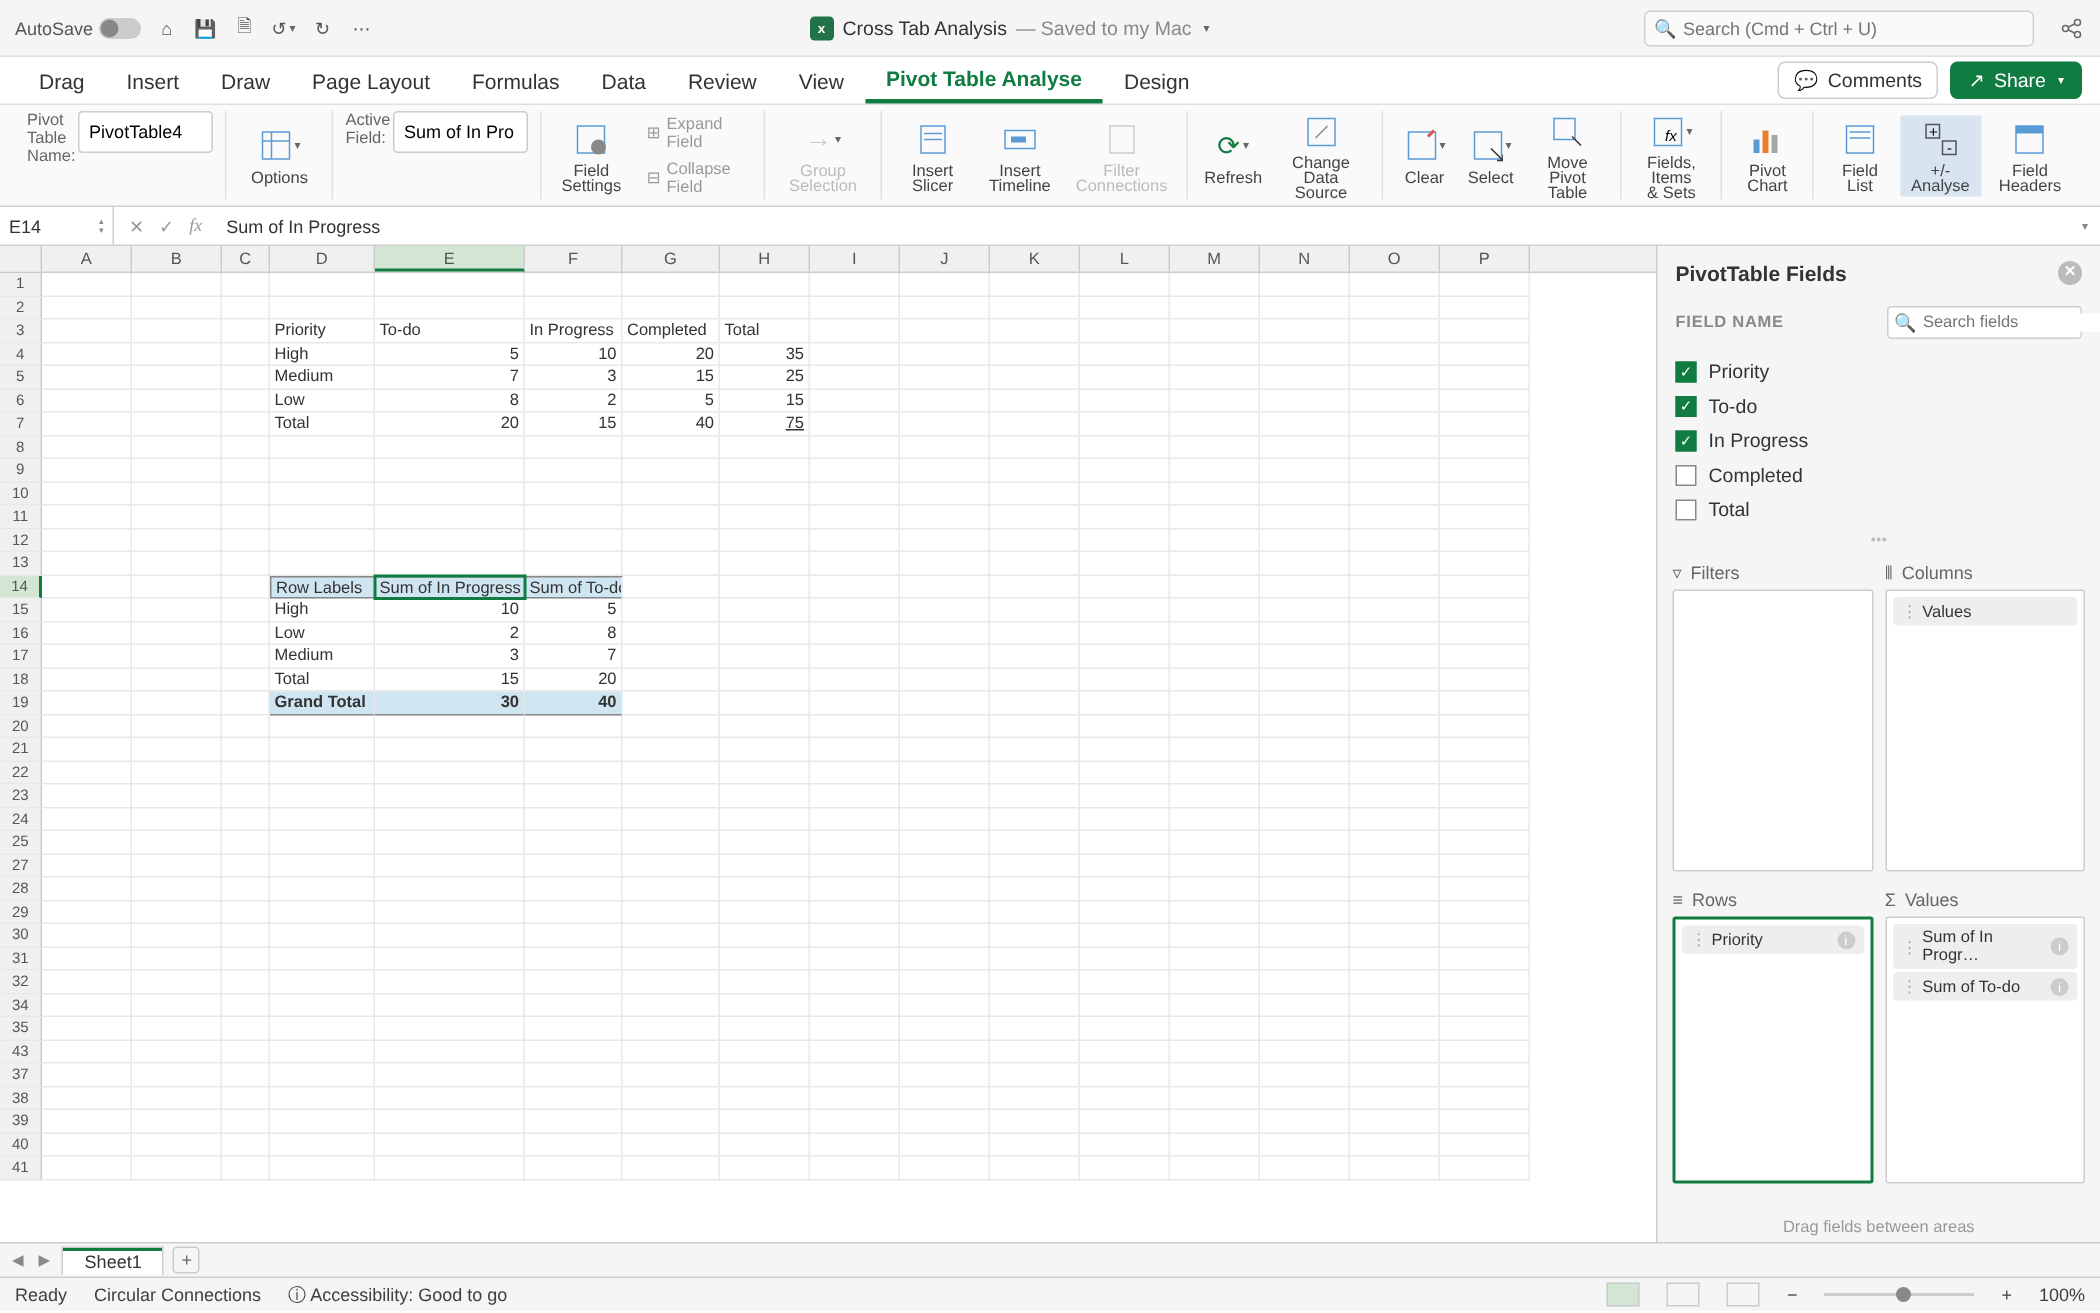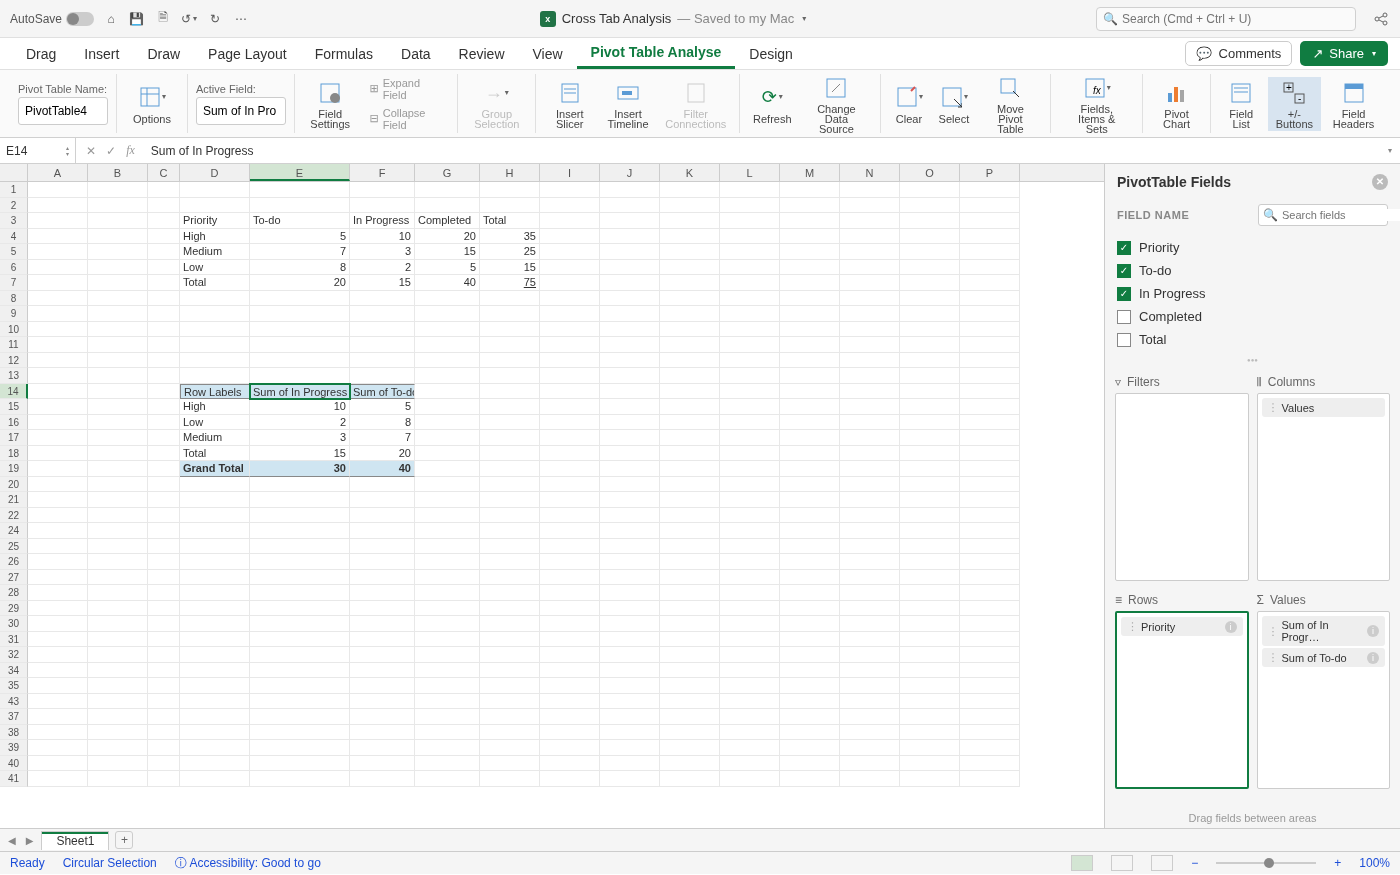--- a/index.html
+++ b/index.html
@@ -20,21 +20,21 @@
 
 .ribbon-tabs { display:flex; align-items:center; height: 32px; padding: 0 12px; border-bottom: 1px solid #e0e0e0; gap: 0; }
 .ribbon-tabs .tab { padding: 6px 14px; font-size: 14px; color: #333; cursor:pointer; }
 .ribbon-tabs .tab.active { color: #107c41; font-weight: 600; border-bottom: 3px solid #107c41; }
 .ribbon-tabs .spacer { flex:1; }
 .ribbon-tabs .comments-btn { border:1px solid #ccc; border-radius:5px; padding:4px 10px; font-size:13px; display:flex; align-items:center; gap:6px; cursor:pointer;}
 .ribbon-tabs .share-btn { background:#107c41; color:#fff; border-radius:5px; padding:5px 12px; font-size:13px; display:flex; align-items:center; gap:6px; cursor:pointer; margin-left:8px;}
 
 
 .ribbon { height: 68px; background: #fafafa; border-bottom: 1px solid #d0d0d0; display:flex; padding: 4px 10px; gap:0;}
-.ribbon-group { display:flex; flex-direction:column; padding: 0 8px; border-right:1px solid #e0e0e0; justify-content:center;}
+.ribbon-group { display:flex; padding: 0 8px; border-right:1px solid #e0e0e0; justify-content:center;}
 .ribbon-group.horiz { flex-direction:row; align-items:center; gap:4px;}
 .ribbon-label-top { font-size:11px; color:#666;}
 .ribbon-input { width: 90px; height:28px; border:1px solid #ccc; padding:2px 6px; font-size:12px; background:#fff; border-radius:3px;}
 .ribbon-btn { display:flex; flex-direction:column; align-items:center; justify-content:center; padding:2px 8px; font-size:11px; text-align:center; cursor:pointer; color:#444; min-width:40px;}
 .ribbon-btn.disabled { color:#bbb; }
 .ribbon-btn .icon-box { width:28px; height:28px; display:flex; align-items:center; justify-content:center; margin-bottom:2px;}
 .ribbon-btn-small { font-size:11px; color:#999; padding:1px 4px; display:flex; align-items:center; gap:4px;}
 .split-arrow { font-size:8px; color:#666; margin-left:2px;}
 
 
@@ -84,21 +84,21 @@
 .pill .info-dot { width:12px; height:12px; border-radius:50%; background:#ccc; font-size:9px; color:#fff; text-align:center; line-height:12px;}
 .drag-hint { text-align:center; font-size:11px; color:#999; padding:4px;}
 
 
 .sheet-tabs { height:23px; border-top:1px solid #ccc; display:flex; align-items:center; padding:0 6px; gap:6px; background:#f5f5f5;}
 .sheet-nav { color:#888; font-size:10px; cursor:pointer; padding:0 2px;}
 .sheet-tab { background:#fff; border:1px solid #ccc; border-bottom:none; padding:2px 14px; font-size:12px; border-radius:0 0 0 0; box-shadow: 0 2px 0 #107c41 inset ;}
 .sheet-add { width:18px; height:18px; border:1px solid #ccc; border-radius:3px; text-align:center; line-height:16px; color:#666; cursor:pointer;}
 
 
-.status-bar { height:23px; background:#f5f5f5; border-top:1px solid #ccc; display:flex; align-items:center; padding:0 10px; font-size:12px; color:#1d4ed8; gap:18px;}
+.status-bar { height:23px; background:#f5f5f5; border-top:1px solid #ccc; display:flex; align-items:center; padding:0 10px; font-size:12px; color:#404040; gap:18px;}
 .status-bar .spacer { flex:1;}
 .view-btn { width:22px; height:16px; border:1px solid #ccc; cursor:pointer;}
 .view-btn.active { background:#d3e5d3;}
 .zoom-slider { width:100px; height:2px; background:#ccc; position:relative;}
 .zoom-slider::after { content:""; position:absolute; left:48px; top:-4px; width:10px; height:10px; border-radius:50%; background:#888;}
 
 svg { display:block; }
 </style>
 </head>
 <body>
@@ -325,21 +325,21 @@
     </div>
     <div class="ribbon-btn" style="background:#d8e4f0">
       <div class="icon-box">
           <svg width="24" height="24">
             <rect x="2" y="2" width="9" height="9" fill="none" stroke="#555"></rect>
             <text x="4" y="10" font-size="10">+</text>
             <rect x="13" y="13" width="9" height="9" fill="none" stroke="#555"></rect>
             <text x="16" y="21" font-size="10">-</text>
           </svg>
         </div>
-      <span style="max-width:44px; white-space:normal; line-height:10px;">+/- Buttons</span>
+      <span style="max-width:44px; white-space:normal; line-height:10px;">+/- Analyse</span>
     </div>
     <div class="ribbon-btn">
       <div class="icon-box">
           <svg width="24" height="24">
             <rect x="3" y="3" width="18" height="18" fill="none" stroke="#5b9bd5"></rect>
             <rect x="3" y="3" width="18" height="5" fill="#5b9bd5"></rect>
           </svg>
         </div>
       <span style="max-width:48px; white-space:normal; line-height:10px;text-align:center;">Field Headers</span>
     </div>
@@ -797,59 +797,59 @@
           <div class="cell" style="width: 60px;"></div>
           <div class="cell" style="width: 60px;"></div>
           <div class="cell" style="width: 60px;"></div>
           <div class="cell" style="width: 60px;"></div>
           <div class="cell" style="width: 60px;"></div>
           <div class="cell" style="width: 60px;"></div>
           <div class="cell" style="width: 60px;"></div>
           <div class="cell" style="width: 60px;"></div>
         </div>
         <div class="grid-row">
+          <div class="row-header">23</div>
+          <div class="cell" style="width: 60px;"></div>
+          <div class="cell" style="width: 60px;"></div>
+          <div class="cell" style="width: 32px;"></div>
+          <div class="cell" style="width: 70px;"></div>
+          <div class="cell" style="width: 100px;"></div>
+          <div class="cell" style="width: 65px;"></div>
+          <div class="cell" style="width: 65px;"></div>
+          <div class="cell" style="width: 60px;"></div>
+          <div class="cell" style="width: 60px;"></div>
+          <div class="cell" style="width: 60px;"></div>
+          <div class="cell" style="width: 60px;"></div>
+          <div class="cell" style="width: 60px;"></div>
+          <div class="cell" style="width: 60px;"></div>
+          <div class="cell" style="width: 60px;"></div>
+          <div class="cell" style="width: 60px;"></div>
+          <div class="cell" style="width: 60px;"></div>
+        </div>
+        <div class="grid-row">
           <div class="row-header">24</div>
           <div class="cell" style="width: 60px;"></div>
           <div class="cell" style="width: 60px;"></div>
           <div class="cell" style="width: 32px;"></div>
           <div class="cell" style="width: 70px;"></div>
           <div class="cell" style="width: 100px;"></div>
           <div class="cell" style="width: 65px;"></div>
           <div class="cell" style="width: 65px;"></div>
           <div class="cell" style="width: 60px;"></div>
           <div class="cell" style="width: 60px;"></div>
           <div class="cell" style="width: 60px;"></div>
           <div class="cell" style="width: 60px;"></div>
           <div class="cell" style="width: 60px;"></div>
           <div class="cell" style="width: 60px;"></div>
           <div class="cell" style="width: 60px;"></div>
           <div class="cell" style="width: 60px;"></div>
           <div class="cell" style="width: 60px;"></div>
         </div>
         <div class="grid-row">
           <div class="row-header">25</div>
-          <div class="cell" style="width: 60px;"></div>
-          <div class="cell" style="width: 60px;"></div>
-          <div class="cell" style="width: 32px;"></div>
-          <div class="cell" style="width: 70px;"></div>
-          <div class="cell" style="width: 100px;"></div>
-          <div class="cell" style="width: 65px;"></div>
-          <div class="cell" style="width: 65px;"></div>
-          <div class="cell" style="width: 60px;"></div>
-          <div class="cell" style="width: 60px;"></div>
-          <div class="cell" style="width: 60px;"></div>
-          <div class="cell" style="width: 60px;"></div>
-          <div class="cell" style="width: 60px;"></div>
-          <div class="cell" style="width: 60px;"></div>
-          <div class="cell" style="width: 60px;"></div>
-          <div class="cell" style="width: 60px;"></div>
-          <div class="cell" style="width: 60px;"></div>
-        </div>
-        <div class="grid-row">
-          <div class="row-header">26</div>
           <div class="cell" style="width: 60px;"></div>
           <div class="cell" style="width: 60px;"></div>
           <div class="cell" style="width: 32px;"></div>
           <div class="cell" style="width: 70px;"></div>
           <div class="cell" style="width: 100px;"></div>
           <div class="cell" style="width: 65px;"></div>
           <div class="cell" style="width: 65px;"></div>
           <div class="cell" style="width: 60px;"></div>
           <div class="cell" style="width: 60px;"></div>
           <div class="cell" style="width: 60px;"></div>
@@ -1222,21 +1222,21 @@
 
 <div class="sheet-tabs">
   <span class="sheet-nav">◀</span>
   <span class="sheet-nav">▶</span>
   <div class="sheet-tab">Sheet1</div>
   <div class="sheet-add">+</div>
 </div>
 
 <div class="status-bar">
   <span>Ready</span>
-  <span>Circular Selection</span>
+  <span>Circular Connections</span>
   <span><span>ⓘ</span> <span>Accessibility: Good to go</span></span>
   <div class="spacer"></div>
   <div class="view-btn active"></div>
   <div class="view-btn"></div>
   <div class="view-btn"></div>
   <span>−</span>
   <div class="zoom-slider"></div>
   <span>+</span>
   <span>100%</span>
 </div>

